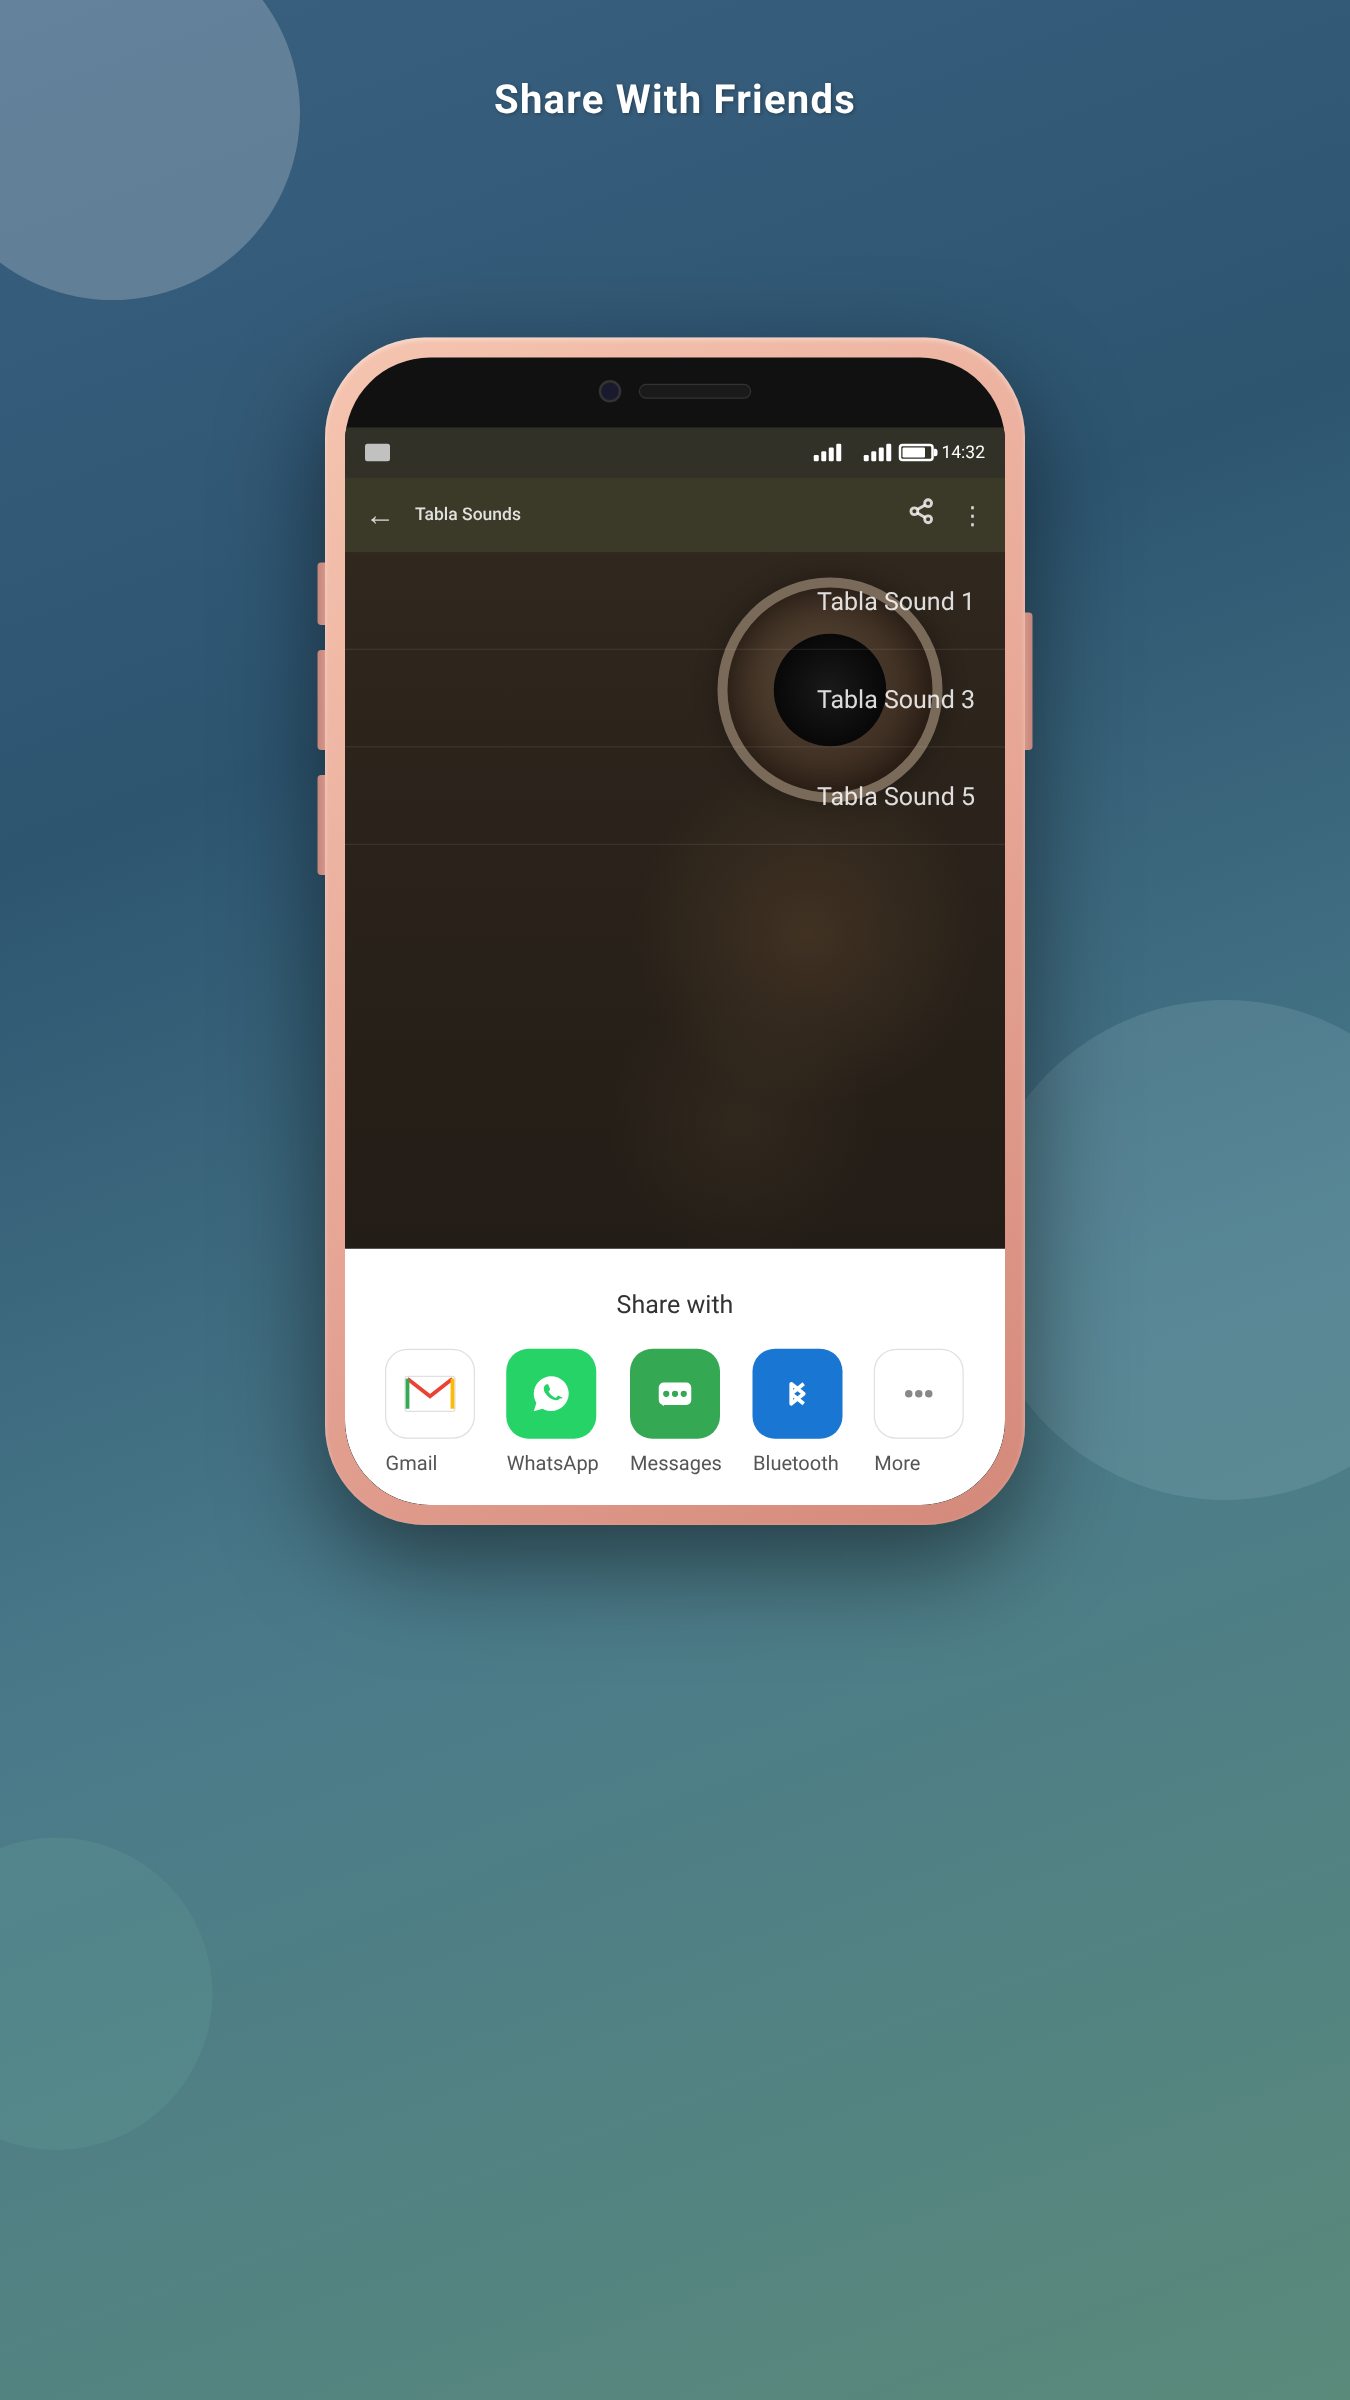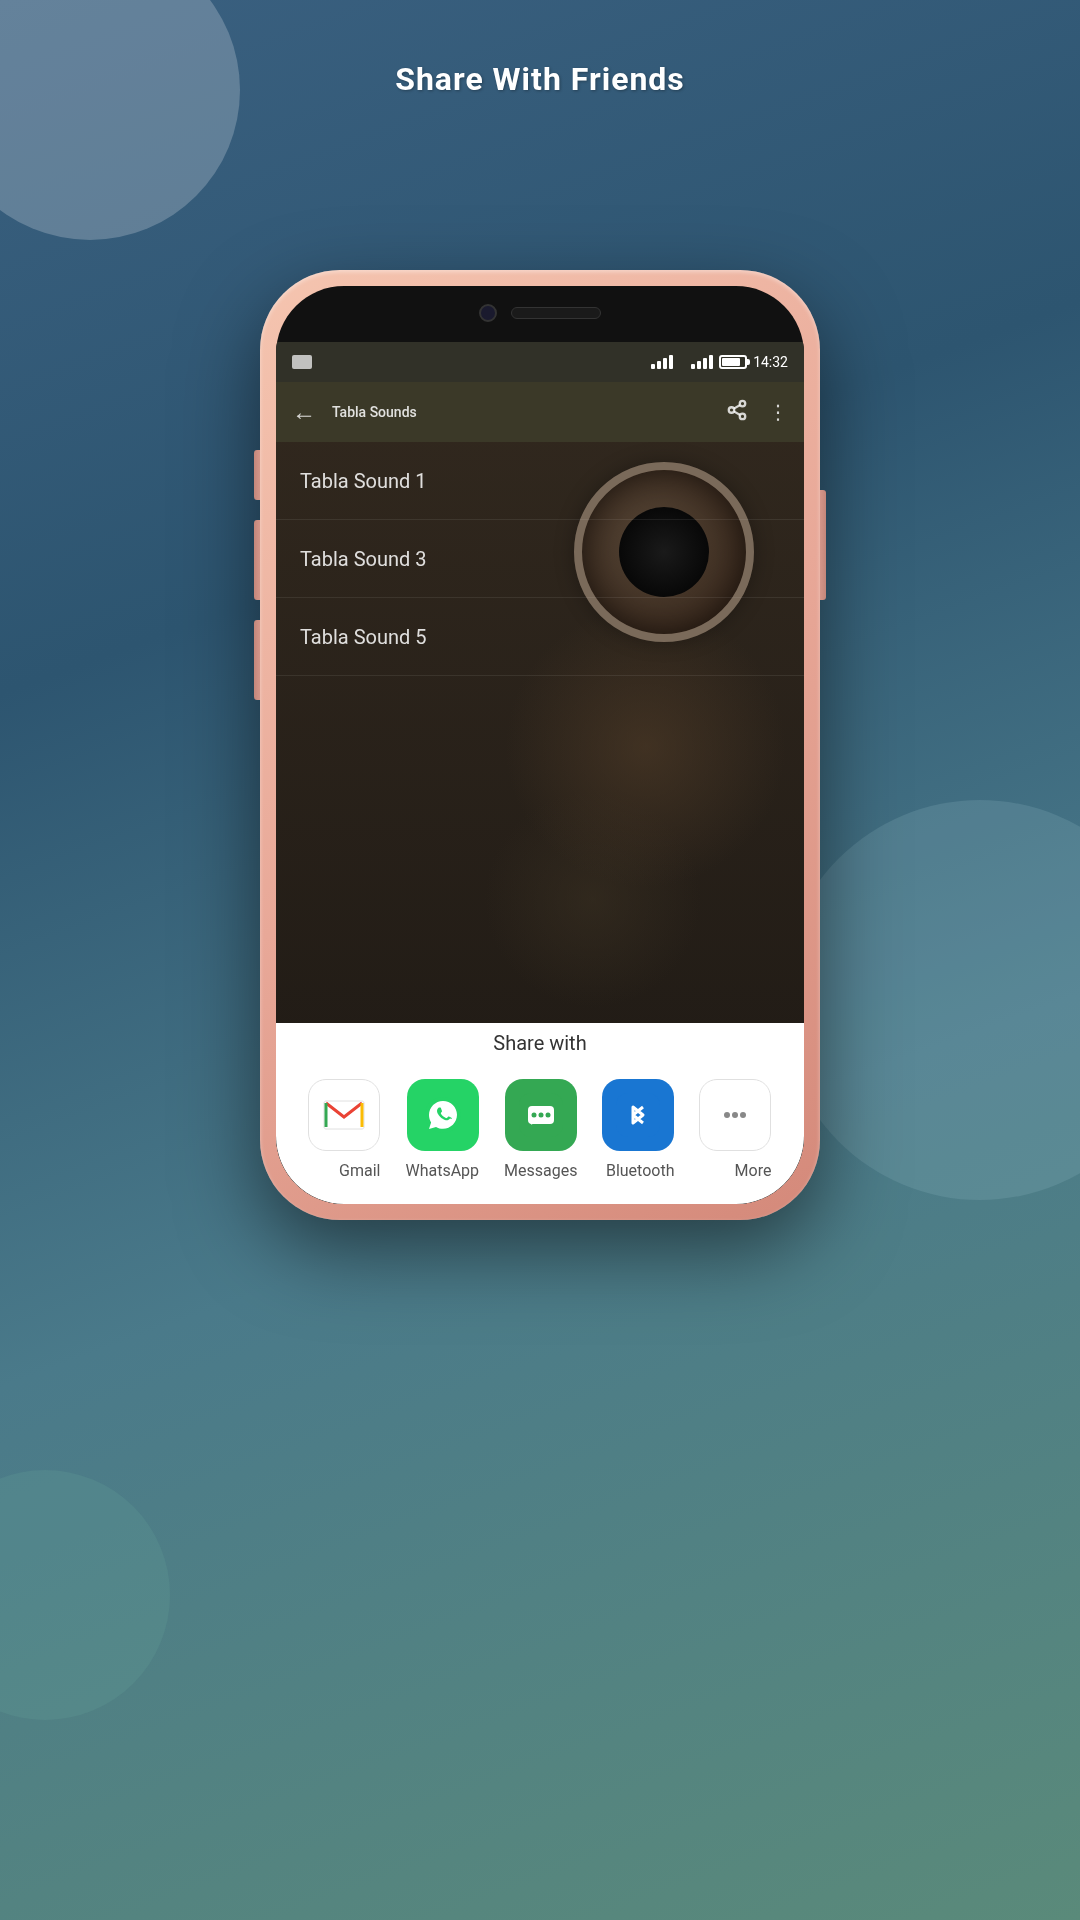--- a/index.html
+++ b/index.html
@@ -283,58 +283,59 @@
       padding: 0;
     }
 
     .sound-item {
       height: 78px;
       display: flex;
       align-items: center;
       padding: 0 24px;
       border-bottom: 1px solid rgba(255,255,255,0.08);
       cursor: pointer;
+      justify-content: flex-end;
     }
 
     .sound-item-text {
       color: rgba(255,255,255,0.85);
       font-size: 20px;
       font-weight: 400;
     }
 
     
     .share-sheet {
       position: absolute;
       bottom: 0;
       left: 0;
       right: 0;
       background: white;
       border-radius: 0;
-      padding-top: 8px;
+      padding-top: 32px;
       padding-bottom: 0;
     }
 
     .share-with-title {
       text-align: center;
       font-size: 20px;
       color: #333;
       margin-bottom: 24px;
       font-weight: 400;
     }
 
     .share-apps-row {
       display: flex;
       justify-content: space-around;
       padding: 0 20px 24px;
     }
 
     .share-app-item {
       display: flex;
       flex-direction: column;
-      align-items: flex-end;
+      align-items: flex-start;
       gap: 10px;
       cursor: pointer;
     }
 
     .share-app-icon {
       width: 72px;
       height: 72px;
       border-radius: 18px;
       display: flex;
       align-items: center;

